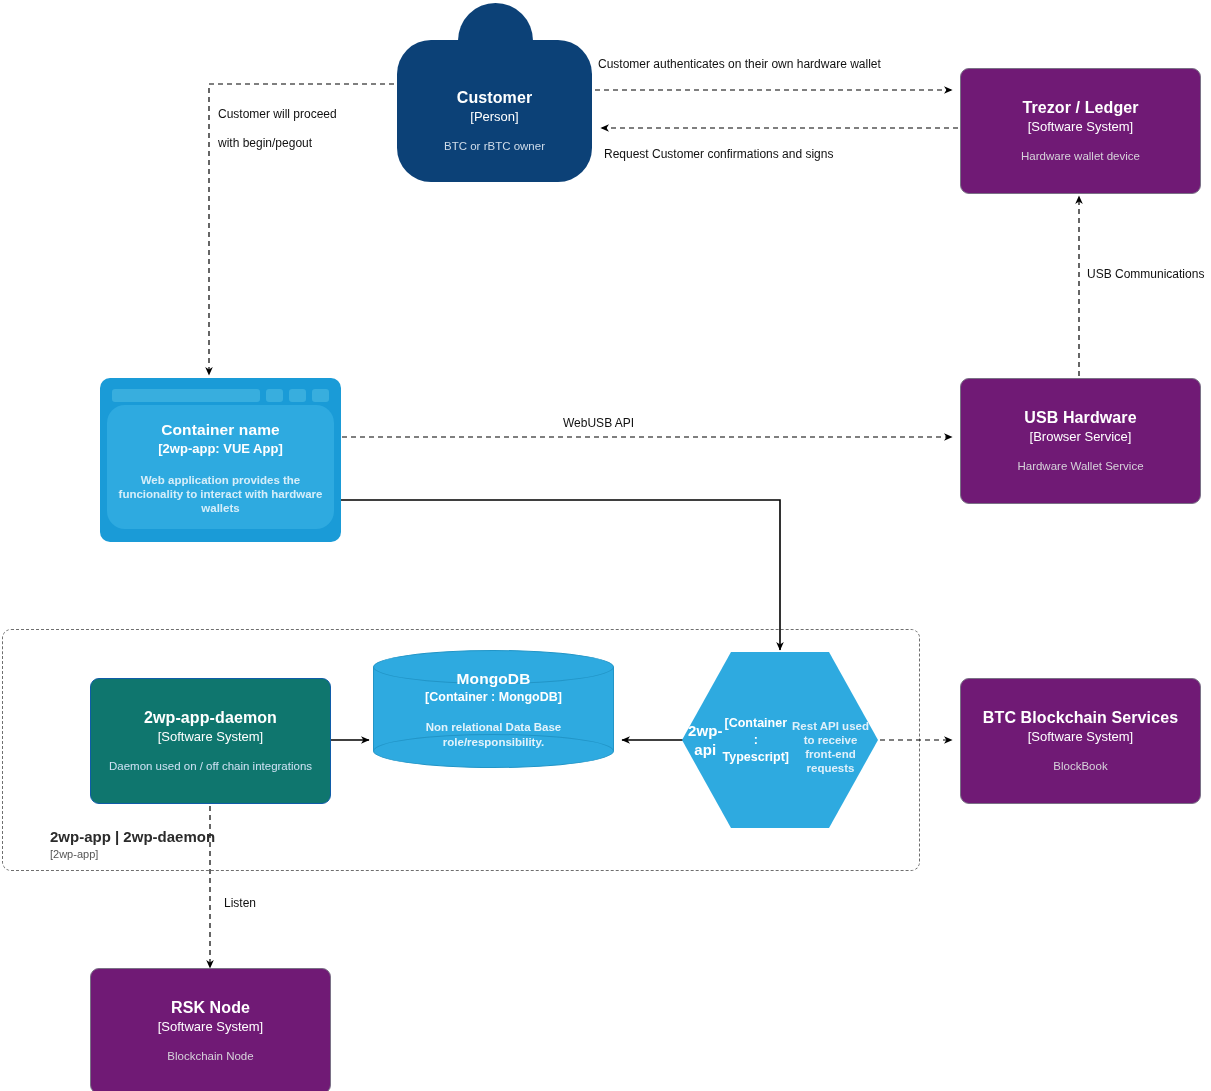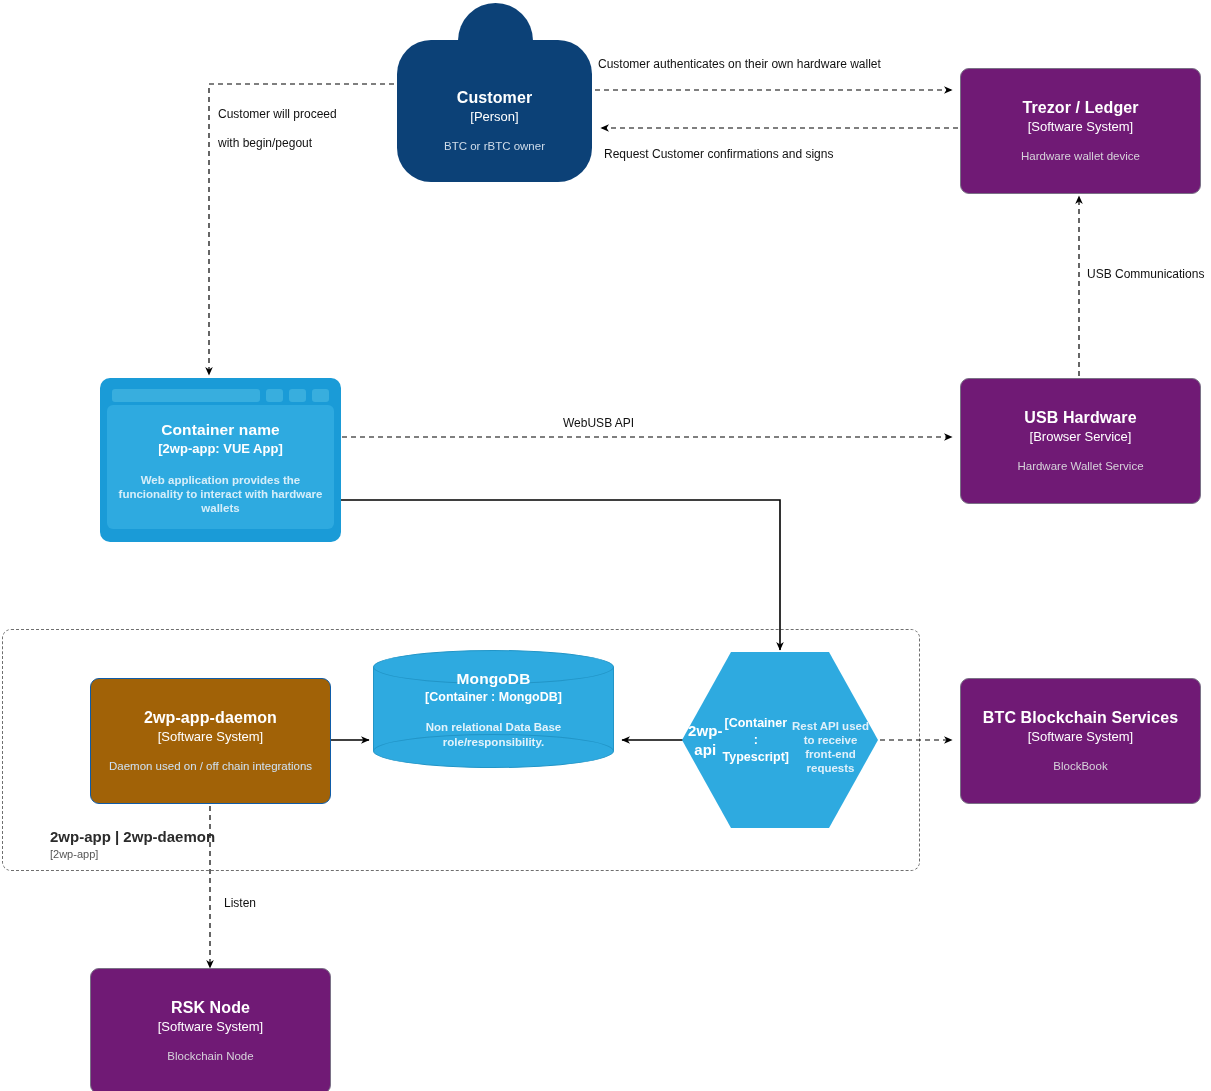--- a/index.html
+++ b/index.html
@@ -57,21 +57,21 @@
   
   .sys {
     background: #701a75;
     border: 1px solid #7a7186;
     border-radius: 9px;
   }
   .sys .n-desc { color: #d6d2da; }
 
   
   .sysblue {
-    background: #a16207;
+    background: #0f766e;
     border: 1px solid #0f5ca8;
     border-radius: 9px;
   }
   .sysblue .n-desc { color: #cfe2f4; }
 
   
   .person-wrap {
     position: absolute;
   }
   .person-head {
@@ -127,21 +127,21 @@
   }
   .browser-dot {
     width: 17px;
     height: 13px;
     border-radius: 3px;
     background: #38aede;
     flex: 0 0 auto;
   }
   .browser-body {
     position: relative;
-    border-radius: 6px;
+    border-radius: 18px;
     background: #2eaae0;
     height: calc(100% - 26px);
     display: flex;
     flex-direction: column;
     align-items: center;
     justify-content: center;
     text-align: center;
     color: #fff;
     padding: 12px 6px;
     box-sizing: border-box;

